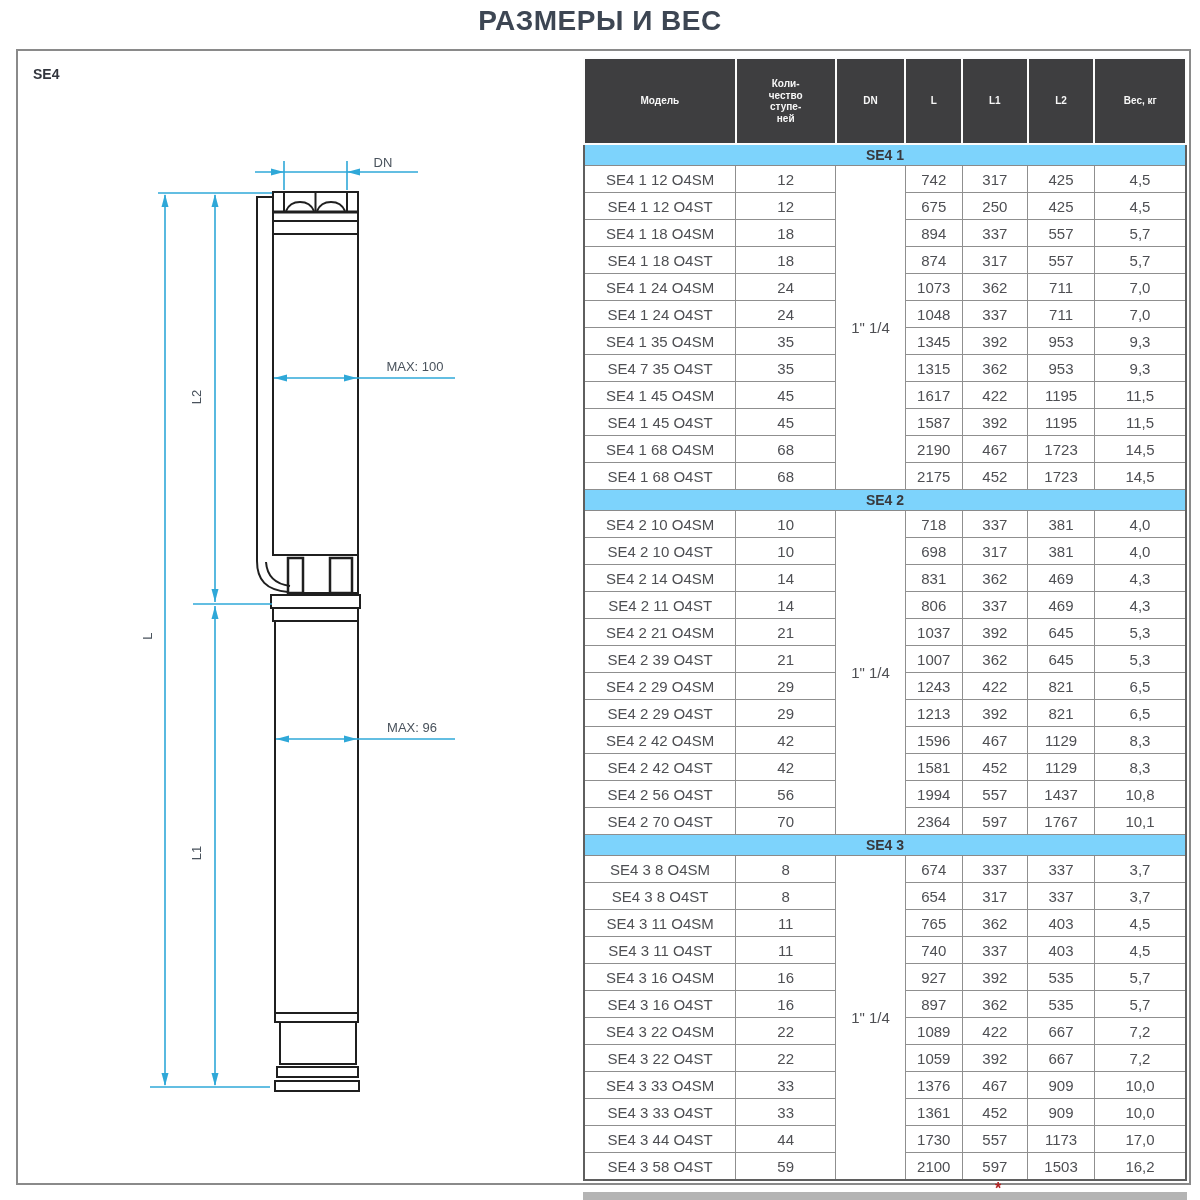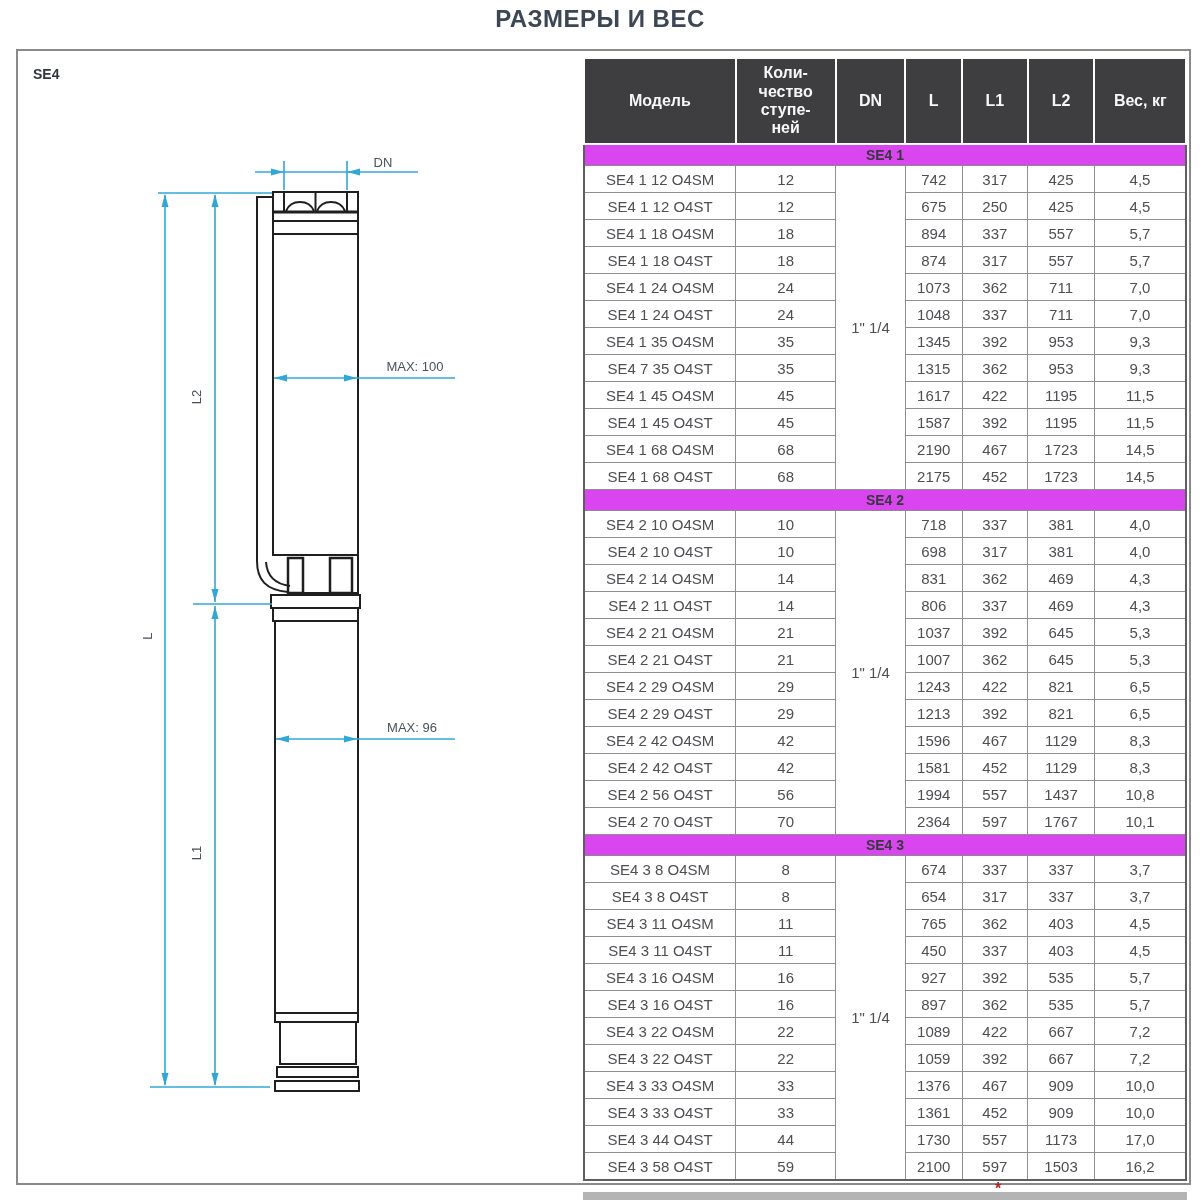--- a/index.html
+++ b/index.html
@@ -2,48 +2,48 @@
 <html><head>
 <meta charset="utf-8">
 <style>
   html,body{margin:0;padding:0;}
   body{
     width:1200px;height:1200px;position:relative;background:#ffffff;
     font-family:"Liberation Sans", sans-serif;overflow:hidden;
   }
   .page-title{
     position:absolute;top:5px;left:0;width:1200px;text-align:center;
-    font-size:24px;font-weight:bold;color:#3d4653;letter-spacing:.5px;
+    font-size:28px;font-weight:bold;color:#3d4653;letter-spacing:.5px;
   }
   .frame{
     position:absolute;left:16px;top:49px;width:1175px;height:1136px;
     border:2px solid #8a8a8a;box-sizing:border-box;background:#fff;
   }
   .se4-label{
     position:absolute;left:33px;top:66px;font-size:14px;font-weight:bold;color:#33363e;
   }
   svg.drawing{position:absolute;left:0;top:0;}
 
   .table-wrap{position:absolute;left:583px;top:57px;width:604px;}
   table.dims{
     width:100%;border-collapse:collapse;table-layout:fixed;
     border:2px solid #5f5f5f;
   }
   table.dims th{
-    background:#3e3e40;color:#f7f7f7;font-size:16px;font-weight:bold;
+    background:#3e3e40;color:#f7f7f7;font-size:10px;font-weight:bold;
     border:2px solid #fcfcfc;height:84px;padding:0 2px;vertical-align:middle;
     line-height:1.15;
   }
   th.wrap{white-space:pre-line;}
   table.dims td{
     border:1px solid #8f8f8f;height:26px;font-size:15px;color:#4e4f53;
     text-align:center;padding:0;line-height:1.0;background:#fff;
   }
   tr.sec td{
-    background:#d946ef;font-weight:bold;font-size:14px;height:20px;
+    background:#7dd3fc;font-weight:bold;font-size:14px;height:20px;
     color:#38393d;border:1px solid #8a8a8a;
   }
   td.dn{font-size:14.5px;vertical-align:middle;color:#55565a;}
   .bottom-strip{
     position:absolute;left:583px;top:1192px;width:604px;height:8px;
     background:#b4b4b4;
   }
   .footnote-mark{
     position:absolute;left:995px;top:1180px;font-size:16px;font-weight:bold;color:#b22222;
   }
@@ -295,21 +295,21 @@
         </tr>
         <tr>
           <td>SE4 2 21 O4SM</td>
           <td>21</td>
           <td>1037</td>
           <td>392</td>
           <td>645</td>
           <td>5,3</td>
         </tr>
         <tr>
-          <td>SE4 2 21 O4ST</td>
+          <td>SE4 2 39 O4ST</td>
           <td>21</td>
           <td>1007</td>
           <td>362</td>
           <td>645</td>
           <td>5,3</td>
         </tr>
         <tr>
           <td>SE4 2 29 O4SM</td>
           <td>29</td>
           <td>1243</td>
@@ -381,21 +381,21 @@
           <td>SE4 3 11 O4SM</td>
           <td>11</td>
           <td>765</td>
           <td>362</td>
           <td>403</td>
           <td>4,5</td>
         </tr>
         <tr>
           <td>SE4 3 11 O4ST</td>
           <td>11</td>
-          <td>450</td>
+          <td>740</td>
           <td>337</td>
           <td>403</td>
           <td>4,5</td>
         </tr>
         <tr>
           <td>SE4 3 16 O4SM</td>
           <td>16</td>
           <td>927</td>
           <td>392</td>
           <td>535</td>

